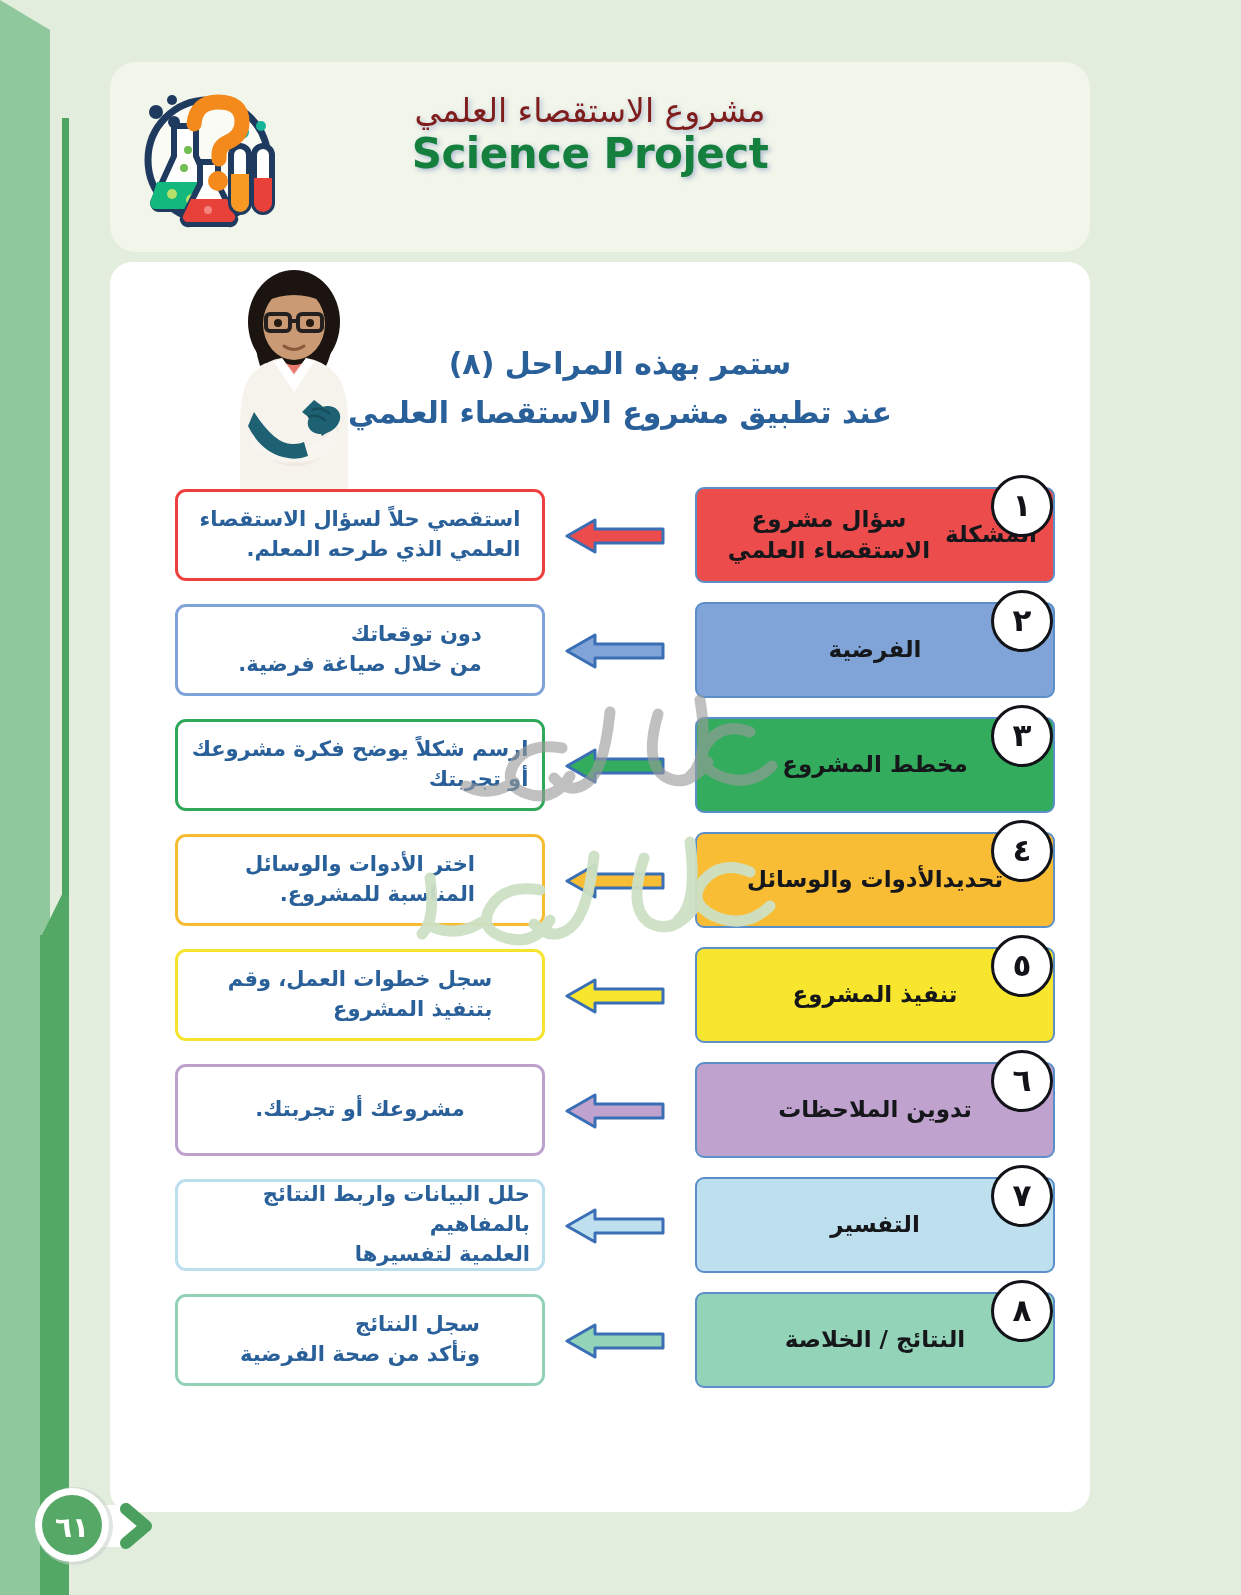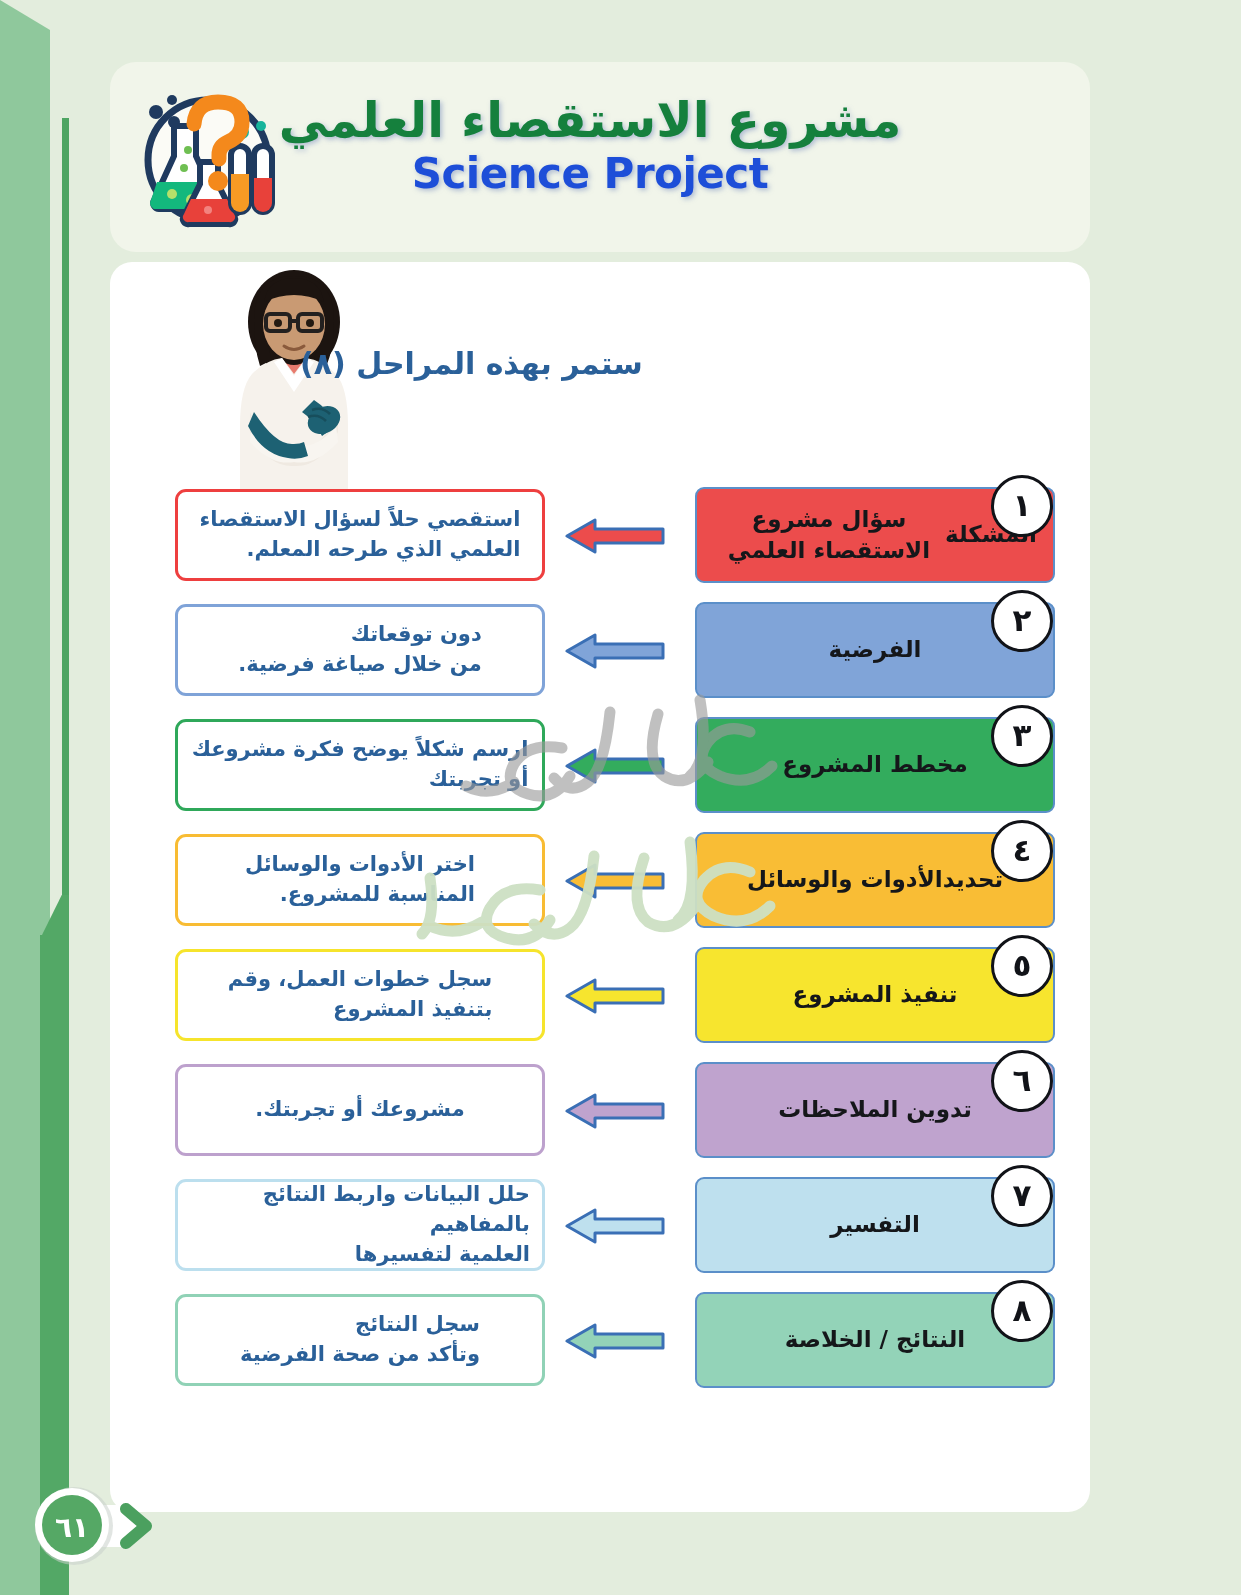--- a/index.html
+++ b/index.html
@@ -63,31 +63,31 @@
     border-radius: 26px;
   }
   .header-titles {
     position: absolute;
     right: 150px; top: 28px;
     width: 700px;
     text-align: center;
     direction: rtl;
   }
   .title-ar {
-    font-size: 49px;
-    font-weight: bold;
-    color: #15803d;
+    font-size: 33px;
+    font-weight: normal;
+    color: #7f1d1d;
     line-height: 1.25;
     text-shadow: 2px 2px 5px rgba(120,140,190,0.55);
     letter-spacing: -0.5px;
   }
   .title-en {
     font-size: 42px;
     font-weight: bold;
-    color: #1d4ed8;
+    color: #15803d;
     direction: ltr;
     margin-top: -2px;
     text-shadow: 2px 2px 5px rgba(120,140,190,0.55);
     letter-spacing: -0.5px;
   }
   .science-icon {
     position: absolute;
     left: 20px; top: 20px;
     width: 152px; height: 152px;
   }
@@ -107,21 +107,21 @@
     position: absolute;
     left: 84px; top: 0px;
     width: 200px; height: 250px;
   }
 
   
   .intro {
     position: absolute;
     right: 150px; top: 78px;
     width: 640px;
-    text-align: left;
+    text-align: center;
     direction: rtl;
     color: #2a6099;
     font-size: 30px;
     font-weight: bold;
     line-height: 1.62;
   }
 
   
   .watermark {
     position: absolute;
@@ -282,20 +282,21 @@
       <path d="M58 164 q20 24 42 20 q22 4 42 -20 l2 16 q-22 24 -44 20 q-22 4 -44 -20 Z" fill="#f8f5f0"></path>
       <path d="M60 150 q22 34 40 32 q6 0 10 -2 l4 14 q-10 4 -20 2 q-26 -4 -40 -32 Z" fill="#1d6173"></path>
       <path d="M120 138 q16 10 22 26 l-14 10 q-8 -16 -20 -24 Z" fill="#1d6173"></path>
       <ellipse cx="130" cy="158" rx="17" ry="13" fill="#1d6173" transform="rotate(-28 130 158)"></ellipse>
       <path d="M118 148 q10 -4 18 4" fill="none" stroke="#174e5c" stroke-width="2.5"></path>
       <path d="M114 155 q10 -4 18 4" fill="none" stroke="#174e5c" stroke-width="2.5"></path>
     </svg>
 
     <div class="intro">
       <div>ستمر بهذه المراحل (٨)</div>
+      <div>عند تطبيق مشروع الاستقصاء العلمي</div>
     </div>
 
     <div class="rows" id="rows">
         <div class="row" style="top: 225px;">
           <div class="stage-box" style="background: rgb(236, 76, 76);">
             <div>المشكلة</div>
             <div>سؤال مشروع الاستقصاء العلمي</div>
             <div class="num-circle">١</div>
           </div>
           <svg class="arrow" viewBox="0 0 100 38">

